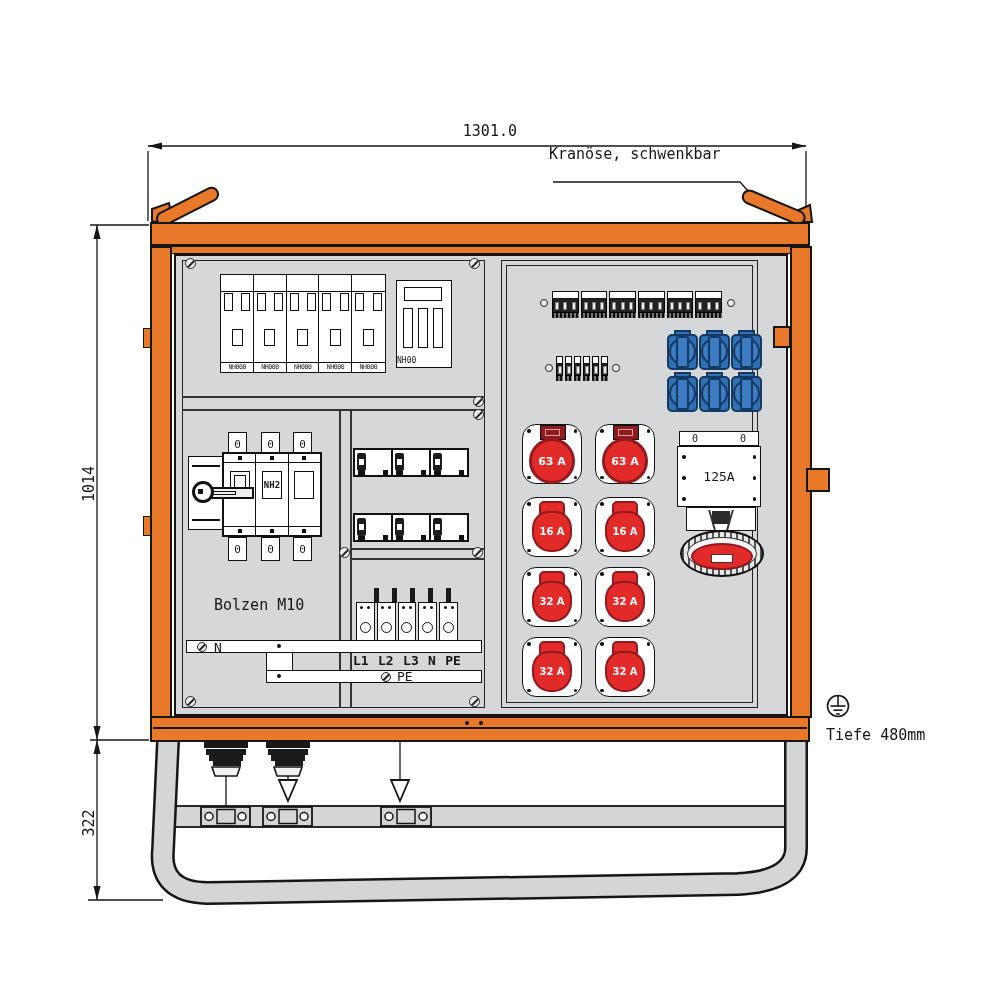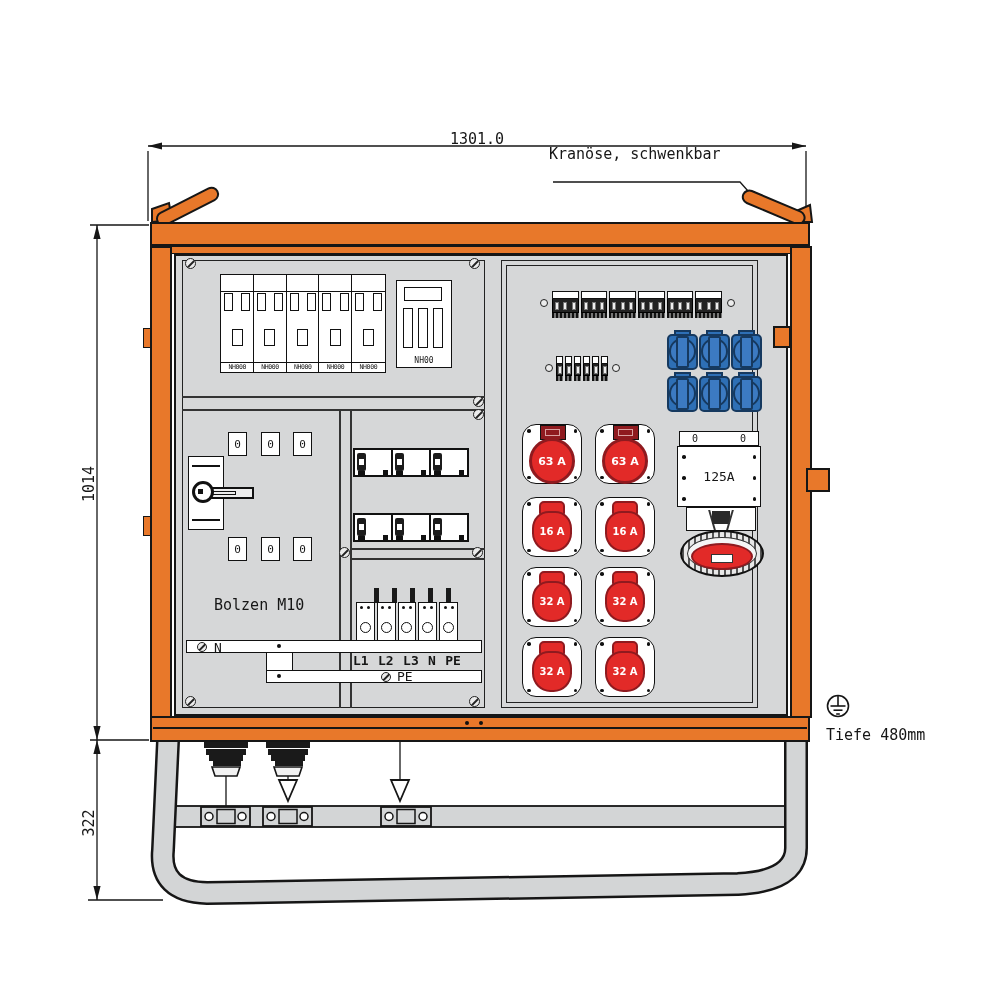--- a/index.html
+++ b/index.html
@@ -34,21 +34,21 @@
   .nh-unit{flex:1;background:#fff;border:1.6px solid #111;margin-right:-1.6px;display:flex;flex-direction:column}
   .nh-band{height:17px;border-bottom:1.6px solid #111}
   .nh-sqrow{display:flex;justify-content:space-between;padding:1px 3px}
   .nh-sq{width:9px;height:18px;border:1.6px solid #111;display:block}
   .nh-mid{flex:1;display:flex;align-items:center;justify-content:center}
   .nh-csq{width:11px;height:17px;border:1.6px solid #111}
   .nh-lbl{border-top:1.6px solid #111;font-size:6.5px;text-align:center;line-height:9px;height:10px;letter-spacing:-0.4px}
   
   .nh00-top{position:absolute;left:7px;top:6px;width:38px;height:14px;border:1.6px solid #111}
   .nh00-bar{position:absolute;top:27px;width:10px;height:40px;border:1.6px solid #111}
-  .nh00-lbl{position:absolute;bottom:2px;width:100%;text-align:center;font-size:8px}
+  .nh00-lbl{position:absolute;bottom:2px;width:100%;font-size:8px}
   
   .ms-term{width:19px;height:24px;background:#fff;border:1.8px solid #111;font-size:11px;display:flex;align-items:center;justify-content:center}
   .ms-body{display:flex;background:#fff;border:2px solid #111}
   .ms-pole{flex:1;border-right:1.6px solid #111;position:relative;display:flex;flex-direction:column;align-items:center}
   .ms-pole:last-child{border-right:none}
   .ms-tband{width:100%;height:9px;border-bottom:1.2px solid #111;position:relative}
   .ms-tband::before{content:"";position:absolute;left:50%;top:2px;width:4px;height:4px;margin-left:-2px;background:#111}
   .ms-bband{width:100%;height:9px;border-top:1.2px solid #111;margin-top:auto;position:relative}
   .ms-bband::before{content:"";position:absolute;left:50%;bottom:2px;width:4px;height:4px;margin-left:-2px;background:#111}
   .ms-win{width:20px;height:28px;border:1.8px solid #111;margin-top:8px;display:flex;align-items:center;justify-content:center;font-size:9px;font-weight:bold}
@@ -188,21 +188,21 @@
 
     <g stroke="#161616" stroke-width="1.6" fill="none">
       <circle cx="838" cy="706" r="10.5"></circle>
       <line x1="838" y1="695.5" x2="838" y2="706"></line>
       <line x1="830.5" y1="706" x2="845.5" y2="706"></line>
       <line x1="833.5" y1="710.2" x2="842.5" y2="710.2"></line>
       <line x1="836.2" y1="714" x2="839.8" y2="714"></line>
     </g>
   </svg>
 
-  <div class="abs t15" style="left:437px;top:130px;width:80px;text-align:center">1301.0</div>
+  <div class="abs t15" style="left:437px;top:122px;width:80px;text-align:right">1301.0</div>
   <div class="abs vdim" style="left:53px;top:476px">1014</div>
   <div class="abs vdim" style="left:53px;top:815px">322</div>
   <div class="abs t15" style="left:549px;top:145px;width:200px">Kranöse, schwenkbar</div>
   <div class="abs t15" style="left:826px;top:726px;width:150px">Tiefe 480mm</div>
 
   <div class="abs orange" style="left:150px;top:222px;width:660px;height:24px"></div>
   <div class="abs orange" style="left:156px;top:246px;width:648px;height:8px;border-width:1.6px"></div>
   <div class="abs orange" style="left:143px;top:328px;width:9px;height:20px;border-width:1.4px"></div>
   <div class="abs orange" style="left:143px;top:516px;width:9px;height:20px;border-width:1.4px"></div>
   <div class="abs orange" style="left:150px;top:246px;width:22px;height:472px"></div>
@@ -296,20 +296,39 @@
     <div class="nh00-bar abs" style="left:6px"></div>
     <div class="nh00-bar abs" style="left:21px"></div>
     <div class="nh00-bar abs" style="left:36px"></div>
     <div class="nh00-lbl abs">NH00</div>
   </div>
 
   <div class="abs ms-term" style="left:228px;top:432px">0</div>
   <div class="abs ms-term" style="left:261px;top:432px">0</div>
   <div class="abs ms-term" style="left:293px;top:432px">0</div>
   <div class="abs ms-brk" style="left:188px;top:456px;width:36px;height:74px"></div>
+  <div class="abs ms-body" style="left:222px;top:452px;width:100px;height:85px">
+    <div class="ms-pole">
+      <div class="ms-tband"></div>
+      <div class="ms-win">
+          <div class="ms-win-inner"></div>
+        </div>
+      <div class="ms-bband"></div>
+    </div>
+    <div class="ms-pole">
+      <div class="ms-tband"></div>
+      <div class="ms-win">NH2</div>
+      <div class="ms-bband"></div>
+    </div>
+    <div class="ms-pole">
+      <div class="ms-tband"></div>
+      <div class="ms-win"></div>
+      <div class="ms-bband"></div>
+    </div>
+  </div>
   <div class="abs ms-lever" style="left:200px;top:487px;width:54px;height:12px"></div>
   <div class="abs ms-knob" style="left:192px;top:481px;width:22px;height:22px"></div>
   <div class="abs ms-term" style="left:228px;top:537px">0</div>
   <div class="abs ms-term" style="left:261px;top:537px">0</div>
   <div class="abs ms-term" style="left:293px;top:537px">0</div>
 
   <div class="abs sbrow" style="left:353px;top:448px;width:114px;height:29px">
     <div class="sbrk">
         <div class="sbrk-tog"></div>
         <div class="sbrk-fl"></div>

